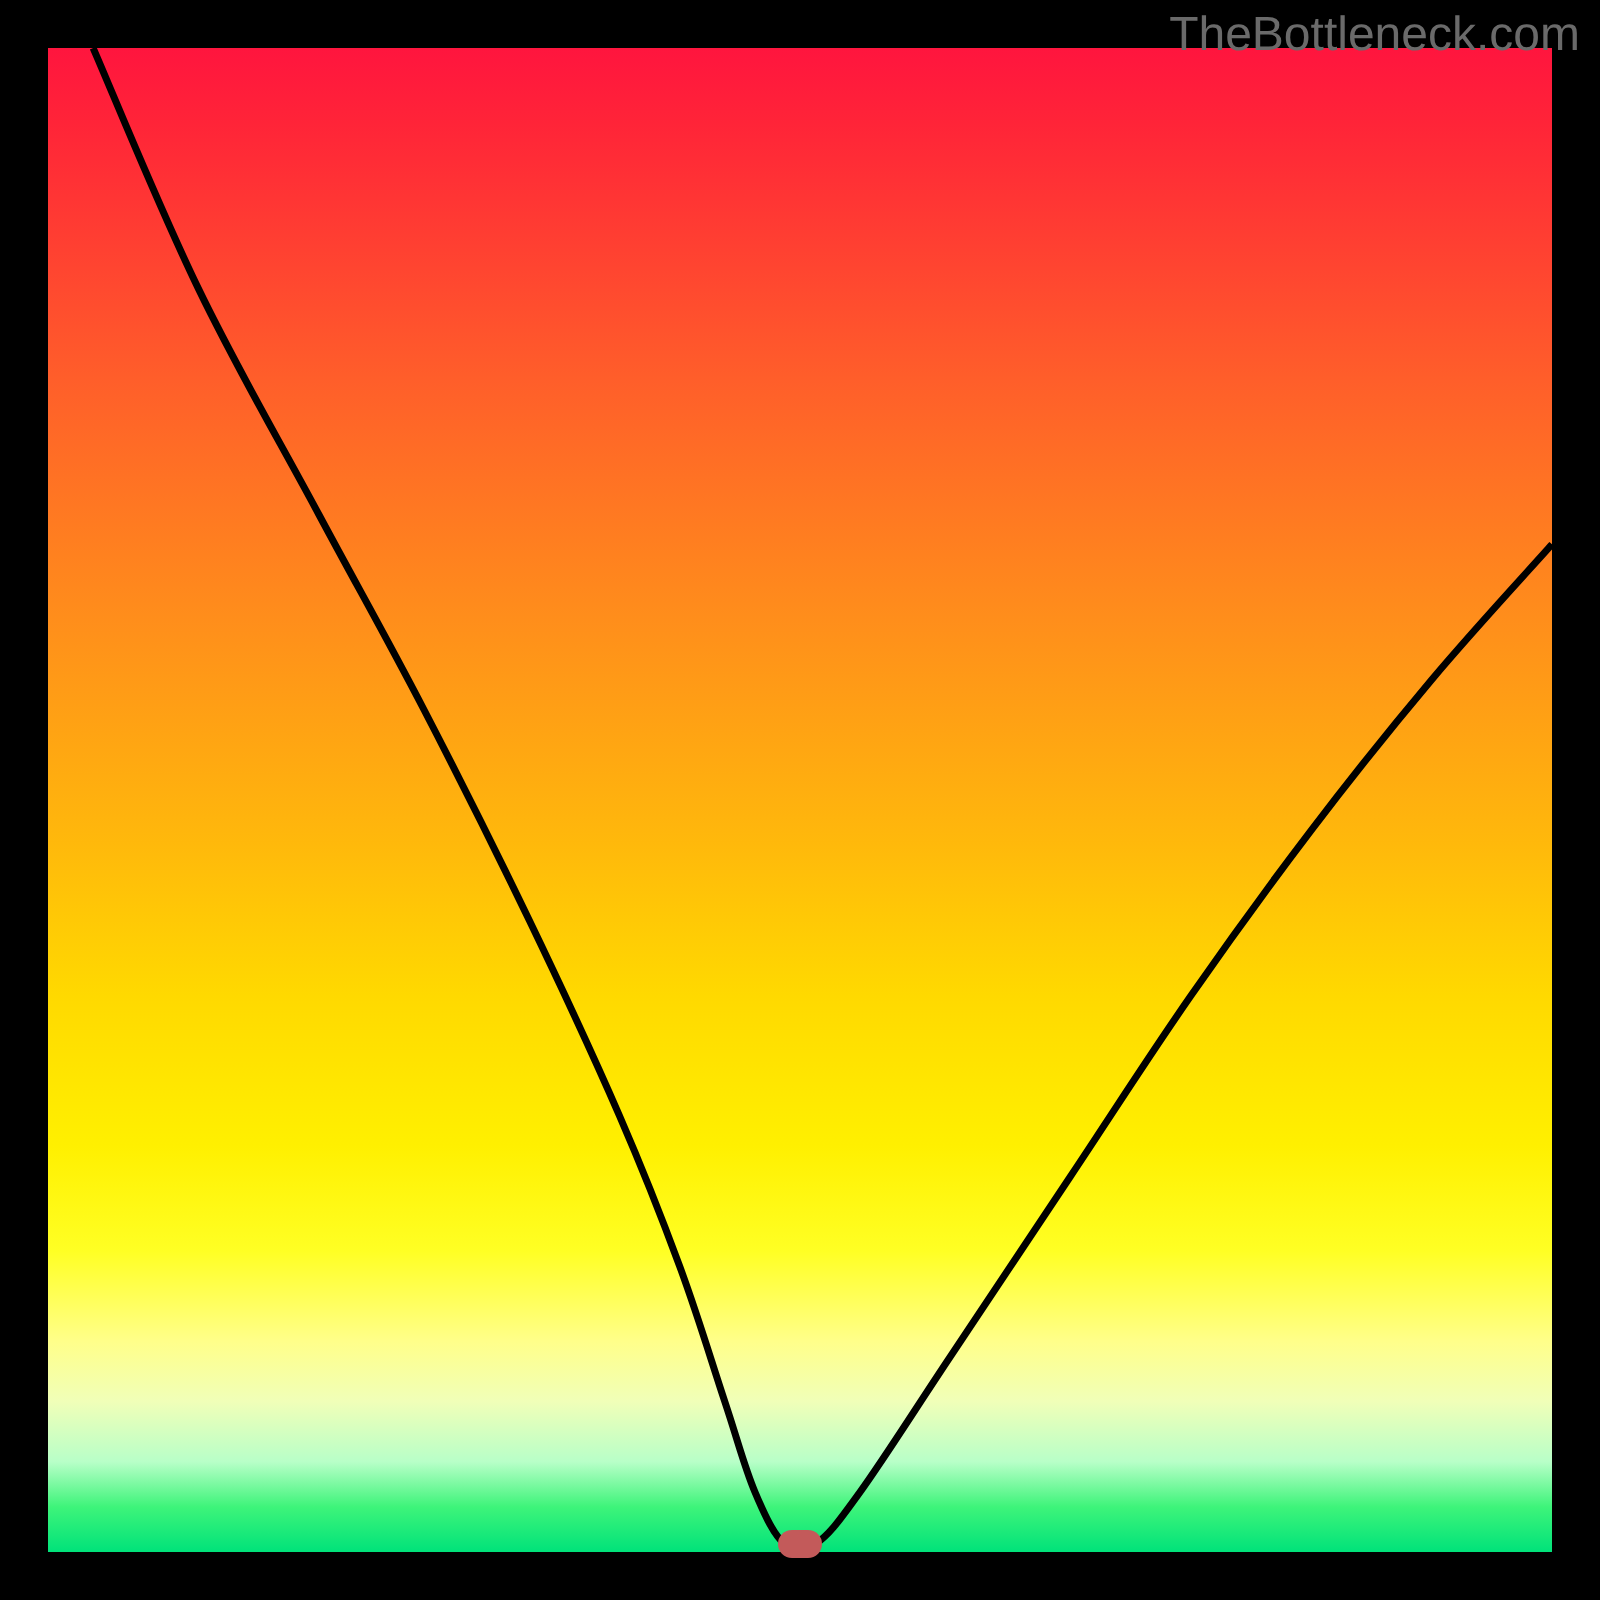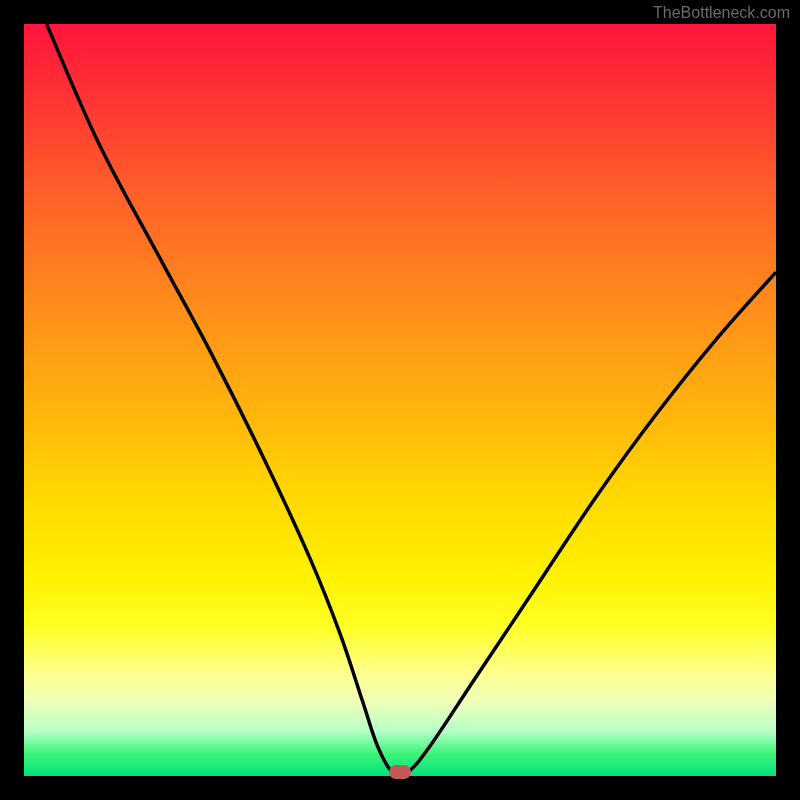--- a/index.html
+++ b/index.html
@@ -9,21 +9,21 @@
     height: 800px;
     background: #000;
     position: relative;
     font-family: Arial, sans-serif;
   }
   .watermark {
     position: absolute;
     top: 4px;
     right: 10px;
     color: #6a6a6a;
-    font-size: 16px;
+    font-size: 24px;
     font-weight: 500;
     z-index: 10;
   }
   .plot-area {
     position: absolute;
     left: 24px;
     top: 24px;
     width: 752px;
     height: 752px;
   }

